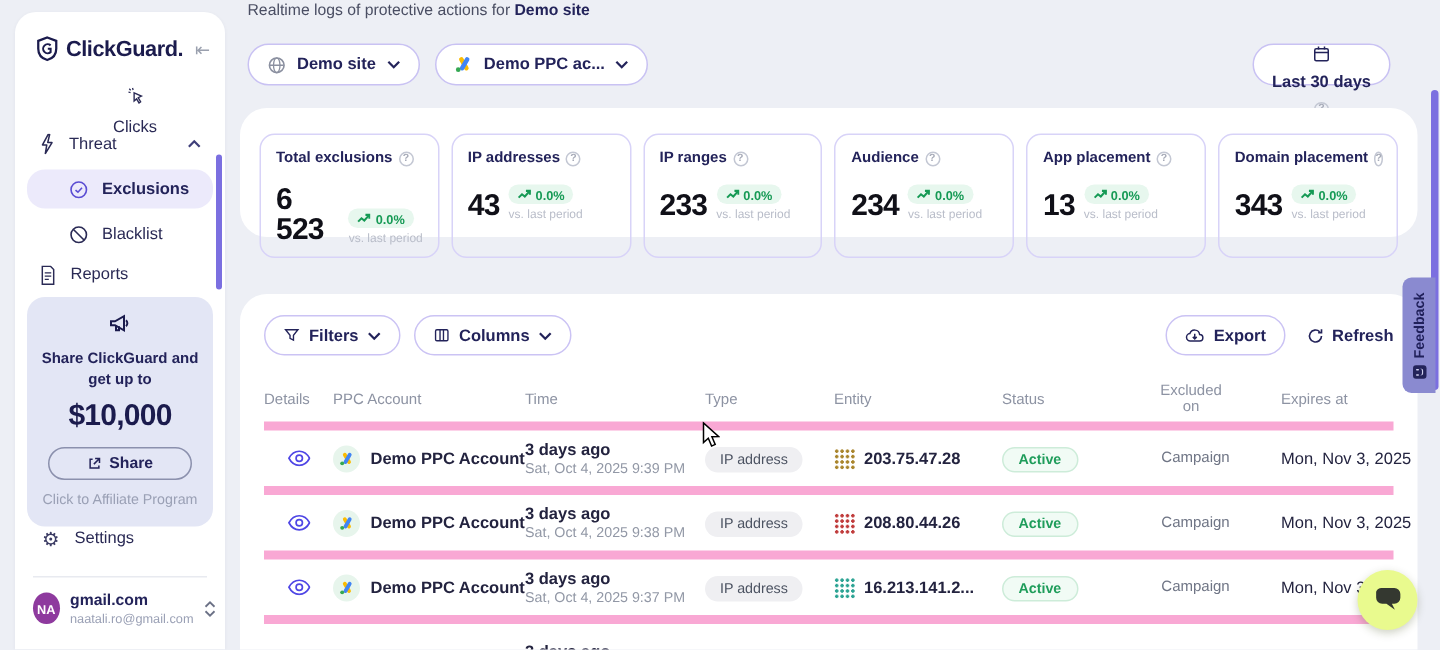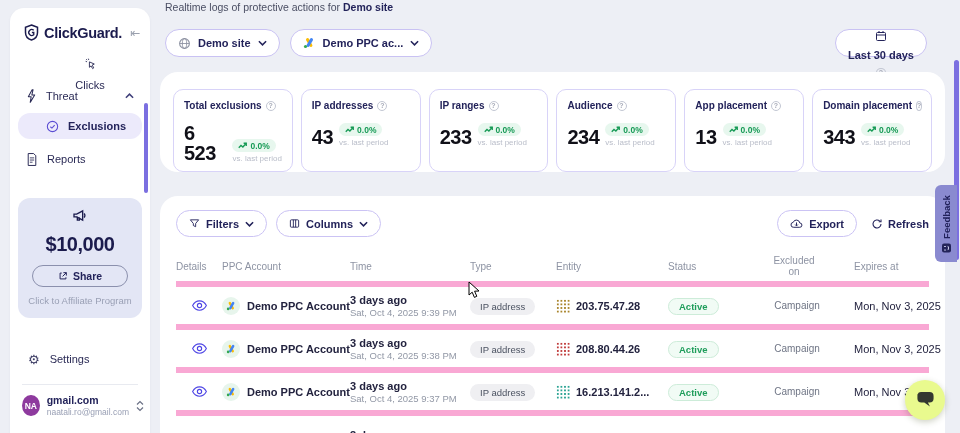--- a/index.html
+++ b/index.html
@@ -50,21 +50,21 @@
   .subtitle { position:absolute; left:165px; top:1px; font-size:10.5px; color:#4a4e63; }
   .subtitle b { color:#23235a; font-weight:700; }
   .pills-row { position:absolute; left:165px; top:29px; right:33px; display:flex; gap:10px; align-items:center; }
   .pill { height:28px; border:1px solid #c9c2f3; border-radius:15px; background:#fff; display:inline-flex;
     align-items:center; gap:7px; padding:0 12px; font-size:11px; font-weight:700; color:#23235a; cursor:pointer; }
   .pill-date { margin-left:auto;flex-direction:column; }
   .qmark { width:10px; height:10px; border-radius:50%; border:1px solid #c3c7d3; color:#a7abb8; font-size:7px;
     display:inline-flex; align-items:center; justify-content:center; font-weight:700; }
 
   
-  .stats-card { position:absolute; left:160px; top:72px; width:785px; height:100px; background:#fff; border-radius:18px; }
+  .stats-card { position:absolute; left:160px; top:72px; width:785px; height:86px; background:#fff; border-radius:18px; }
   .stats-wrap { display:flex; gap:8px; padding:17px 13px; }
   .stat { flex:1; border:1.4px solid #d8d3f8; border-radius:10px; padding:10px 10px 8px; min-width:0; }
   .stat-label { display:flex; align-items:center; gap:4px; font-size:10px; font-weight:700; color:#23235a; white-space:nowrap; }
   .stat-valrow { display:flex; align-items:flex-end; gap:6px; margin-top:12px; }
   .stat-value { font-size:20px; font-weight:800; color:#101018; letter-spacing:-.5px; line-height:1; }
   .stat-right { display:flex; flex-direction:column; align-items:flex-start; }
   .delta { display:inline-flex; align-items:center; gap:3px; background:#e7f7ee; border-radius:8px; padding:1.5px 6px;
     font-size:8.5px; font-weight:700; color:#169a55; }
   .compare { font-size:8px; color:#b9bdc9; margin-top:2px; white-space:nowrap; }
 
@@ -162,20 +162,30 @@
     <span>
           <svg width="13" height="13" viewBox="0 0 24 24">
             <circle cx="12" cy="12" r="9.5" fill="none" stroke="#5b4dd3" stroke-width="2"></circle>
             <path d="M8 12.5 L11 15 L16 9.5" fill="none" stroke="#5b4dd3" stroke-width="2"></path>
           </svg>
         </span>
     <span class="nv-label">Exclusions</span>
 
   </div>
       <div class="nav-gap"></div>
+  <div class="nav-item  child ">
+    <span>
+          <svg width="13" height="13" viewBox="0 0 24 24">
+            <circle cx="12" cy="12" r="9.5" fill="none" stroke="#2a2a55" stroke-width="2"></circle>
+            <path d="M5.5 5.5 L18.5 18.5" stroke="#2a2a55" stroke-width="2"></path>
+          </svg>
+        </span>
+    <span class="nv-label">Blacklist</span>
+
+  </div>
       <div class="nav-gap"></div>
   <div class="nav-item   ">
     <span>
           <svg width="12" height="13" viewBox="0 0 20 24">
             <path d="M3 1 H13 L17 5 V23 H3 Z" fill="none" stroke="#2a2a55" stroke-width="1.8"></path>
             <path d="M6 9 H14 M6 13 H14 M6 17 H11" stroke="#2a2a55" stroke-width="1.6"></path>
           </svg>
         </span>
     <span class="nv-label">Reports</span>
 
@@ -185,20 +195,24 @@
   <div class="sb-scroll"></div>
 
   <div class="promo">
     <span style="display:inline-block">
       <svg width="16" height="15" viewBox="0 0 24 22">
           <path d="M3 9 H7 L16 4 V18 L7 13 H3 Z" fill="none" stroke="#1b1b4d" stroke-width="2"></path>
           <path d="M8 13 V18 H11 V14" fill="none" stroke="#1b1b4d" stroke-width="2"></path>
           <path d="M18 8 A4 4 0 0 1 18 14" fill="none" stroke="#1b1b4d" stroke-width="2"></path>
         </svg>
     </span>
+    <div class="promo-lines">
+      <div>Share ClickGuard and</div>
+      <div>get up to</div>
+    </div>
     <div class="promo-amount">$10,000</div>
     <button class="promo-btn">
       <span>
         <svg width="10" height="10" viewBox="0 0 24 24">
             <path d="M9 5 H5 V19 H19 V15" fill="none" stroke="#23235a" stroke-width="2.4"></path>
             <path d="M13 4 H20 V11 M20 4 L11 13" fill="none" stroke="#23235a" stroke-width="2.4"></path>
           </svg>
       </span>
       <span>Share</span>
     </button>

